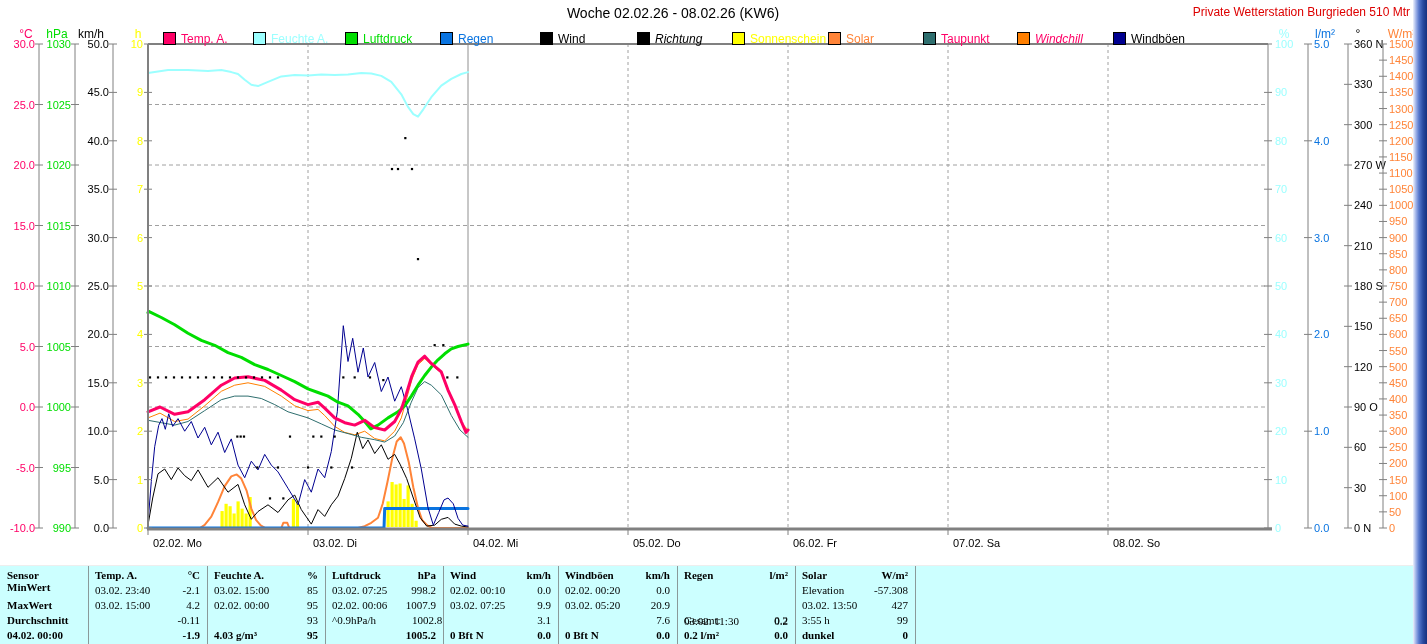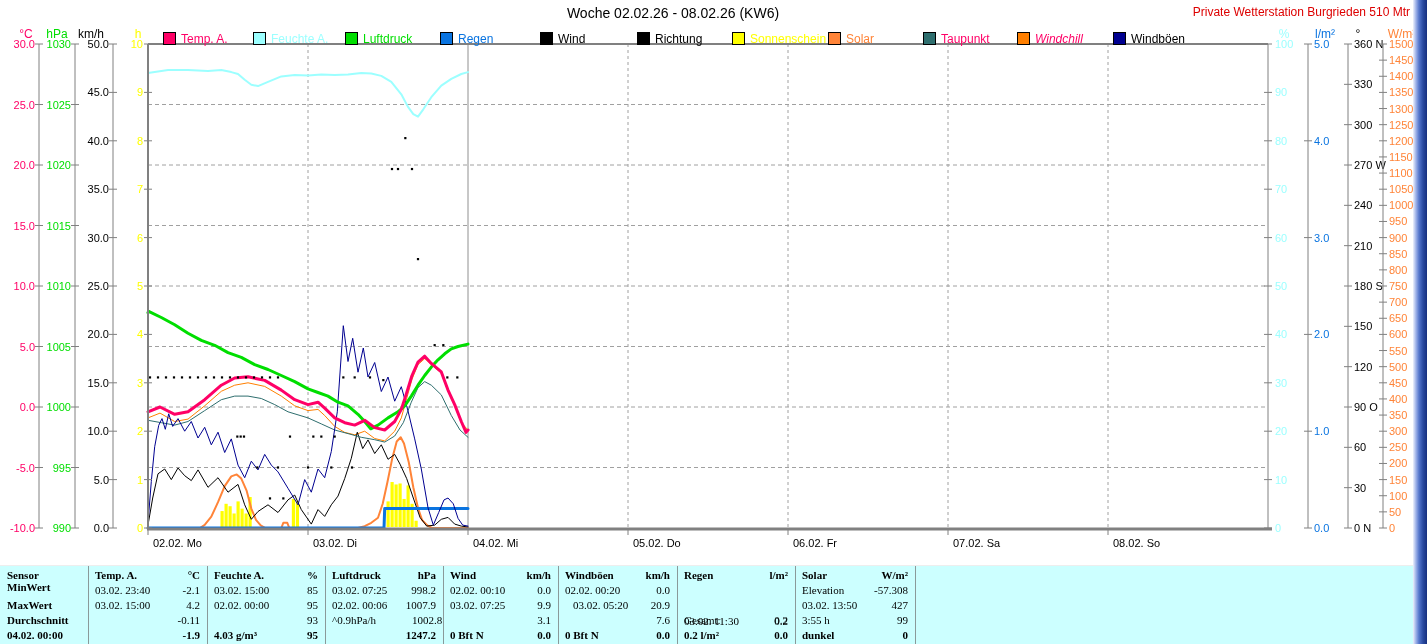--- a/index.html
+++ b/index.html
@@ -350,21 +350,21 @@
       <text x="953" y="547" fill="#000" text-anchor="start" font-size="11" font-family="&quot;Liberation Sans&quot;,sans-serif" font-weight="normal">07.02. Sa</text>
       <line x1="1108" y1="528" x2="1108" y2="535" stroke="#808080" stroke-width="1"></line>
       <text x="1113" y="547" fill="#000" text-anchor="start" font-size="11" font-family="&quot;Liberation Sans&quot;,sans-serif" font-weight="normal">08.02. So</text>
     </svg>
   <div id="legend">
       <div class="leg-item" style="left: 163px;"><span class="leg-box" style="background: rgb(255, 0, 102);"></span><span class="leg-label" style="color: rgb(255, 0, 102);">Temp. A.</span></div>
       <div class="leg-item" style="left: 253px;"><span class="leg-box" style="background: rgb(156, 255, 255);"></span><span class="leg-label" style="color: rgb(156, 255, 255);">Feuchte A.</span></div>
       <div class="leg-item" style="left: 345px;"><span class="leg-box" style="background: rgb(0, 222, 0);"></span><span class="leg-label" style="color: rgb(0, 222, 0);">Luftdruck</span></div>
       <div class="leg-item" style="left: 440px;"><span class="leg-box" style="background: rgb(10, 116, 224);"></span><span class="leg-label" style="color: rgb(10, 116, 224);">Regen</span></div>
       <div class="leg-item" style="left: 540px;"><span class="leg-box" style="background: rgb(0, 0, 0);"></span><span class="leg-label" style="color: rgb(0, 0, 0);">Wind</span></div>
-      <div class="leg-item" style="left: 637px;"><span class="leg-box" style="background: rgb(0, 0, 0);"></span><span class="leg-label" style="color: rgb(0, 0, 0);">Richtung</span></div>
+      <div class="leg-item" style="left: 637px;"><span class="leg-box" style="background: rgb(0, 0, 0);"></span><span class="leg-label" style="color: rgb(0, 0, 0); font-style: italic;">Richtung</span></div>
       <div class="leg-item" style="left: 732px;"><span class="leg-box" style="background: rgb(255, 255, 0);"></span><span class="leg-label" style="color: rgb(255, 255, 0);">Sonnenschein</span></div>
       <div class="leg-item" style="left: 828px;"><span class="leg-box" style="background: rgb(255, 132, 56);"></span><span class="leg-label" style="color: rgb(255, 132, 56);">Solar</span></div>
       <div class="leg-item" style="left: 923px;"><span class="leg-box" style="background: rgb(46, 110, 110);"></span><span class="leg-label" style="color: rgb(255, 0, 102);">Taupunkt</span></div>
       <div class="leg-item" style="left: 1017px; font-style: italic;"><span class="leg-box" style="background: rgb(255, 127, 0);"></span><span class="leg-label" style="color: rgb(255, 0, 102);">Windchill</span></div>
       <div class="leg-item" style="left: 1113px;"><span class="leg-box" style="background: rgb(0, 0, 144);"></span><span class="leg-label" style="color: rgb(0, 0, 0);">Windböen</span></div>
     </div>
   <div id="table">
       <div class="tcol" style="left: 0px; width: 88px;">
         <div class="tline tb" style="top: 2px;">
           <span>Sensor</span>
@@ -443,21 +443,21 @@
         <div class="tline" style="top: 32px; align-items: flex-end;">
           <span>02.02. 00:06</span>
           <span>1007.9</span>
         </div>
         <div class="tline" style="top: 47px; gap: 36px;">
           <span>^0.9hPa/h</span>
           <span>1002.8</span>
         </div>
         <div class="tline tb" style="top: 62px;">
           <span></span>
-          <span>1247.2</span>
+          <span>1005.2</span>
         </div>
       </div>
       <div class="tcol" style="left: 443px; width: 115px;">
         <div class="tline tb" style="top: 2px;">
           <span>Wind</span>
           <span>km/h</span>
         </div>
         <div class="tline" style="top: 17px;">
           <span>02.02. 00:10</span>
           <span>0.0</span>
@@ -477,21 +477,21 @@
       </div>
       <div class="tcol" style="left: 558px; width: 119px;">
         <div class="tline tb" style="top: 2px;">
           <span>Windböen</span>
           <span>km/h</span>
         </div>
         <div class="tline" style="top: 17px;">
           <span>02.02. 00:20</span>
           <span>0.0</span>
         </div>
-        <div class="tline" style="top: 32px; margin-left: 8px;">
+        <div class="tline" style="top: 32px;">
           <span>03.02. 05:20</span>
           <span>20.9</span>
         </div>
         <div class="tline" style="top: 47px;">
           <span></span>
           <span>7.6</span>
         </div>
         <div class="tline tb" style="top: 62px;">
           <span>0 Bft N</span>
           <span>0.0</span>

